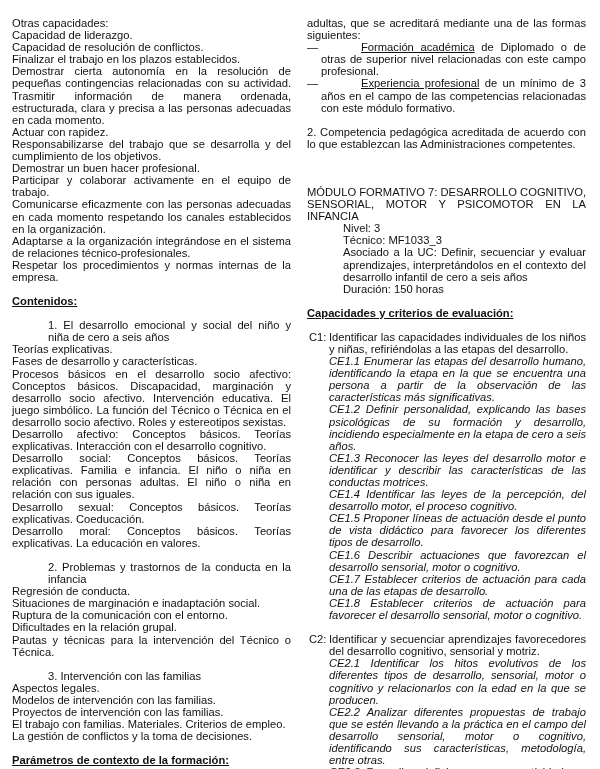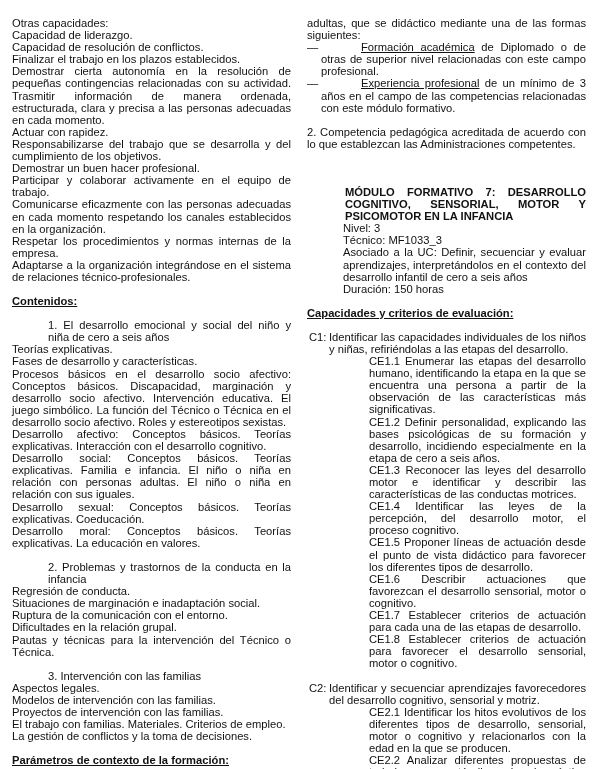--- a/index.html
+++ b/index.html
@@ -17,40 +17,40 @@
     .gap { height: 12px; }
     .gap-lg { height: 24px; }
     .b { font-weight: normal; padding-left: 36px; }
     .u { text-decoration: underline; padding-left: 40px; }
     .heading-u { font-weight: bold; text-decoration: underline; }
     .dash-item { position: relative; padding-left: 14px; text-align: justify; }
     .dash-item .dash { position: absolute; left: 0; top: 0; }
     .crit { position: relative; padding-left: 22px; }
     .crit .crit-code { position: absolute; left: 2px; top: 0; }
     .crit p { text-align: justify; }
-    .ce { text-align: justify; margin-left: 40px; }
-    .module-title { font-weight: bold; text-align: justify; margin-left: 38px; }
+    .ce { font-style: italic; text-align: justify; }
+    .module-title { font-weight: normal; text-align: justify; }
   </style>
 </head>
 <body>
 
 <div class="col col-left">
   <section>
     <p>Otras capacidades:</p>
     <p>Capacidad de liderazgo.</p>
     <p>Capacidad de resolución de conflictos.</p>
     <p>Finalizar el trabajo en los plazos establecidos.</p>
     <p>Demostrar cierta autonomía en la resolución de pequeñas contingencias relacionadas con su actividad. Trasmitir información de manera ordenada, estructurada, clara y precisa a las personas adecuadas en cada momento.</p>
     <p>Actuar con rapidez.</p>
     <p>Responsabilizarse del trabajo que se desarrolla y del cumplimiento de los objetivos.</p>
     <p>Demostrar un buen hacer profesional.</p>
     <p>Participar y colaborar activamente en el equipo de trabajo.</p>
     <p>Comunicarse eficazmente con las personas adecuadas en cada momento respetando los canales establecidos en la organización.</p>
+    <p>Adaptarse a la organización integrándose en el sistema de relaciones técnico-profesionales.</p>
     <p>Respetar los procedimientos y normas internas de la empresa.</p>
-    <p>Adaptarse a la organización integrándose en el sistema de relaciones técnico-profesionales.</p>
   </section>
 
   <div class="gap"></div>
 
   <section>
     <p class="heading-u">Contenidos:</p>
     <div class="gap"></div>
 
     <div>
       <p class="b">1. El desarrollo emocional y social del niño y niña de cero a seis años</p>
@@ -88,21 +88,21 @@
 
   <section>
     <p class="heading-u">Parámetros de contexto de la formación:</p>
     <div class="gap"></div>
 
   </section>
 </div>
 
 <div class="col col-right">
   <section>
-    <p>adultas, que se didáctico mediante una de las formas siguientes:</p>
+    <p>adultas, que se acreditará mediante una de las formas siguientes:</p>
     <div class="dash-item">
       <span class="dash">—</span>
       <span class="u">Formación académica</span><span> de Diplomado o de otras de superior nivel relacionadas con este campo profesional.</span>
     </div>
     <div class="dash-item">
       <span class="dash">—</span>
       <span class="u">Experiencia profesional</span><span> de un mínimo de 3 años en el campo de las competencias relacionadas con este módulo formativo.</span>
     </div>
     <div class="gap"></div>
     <p>2. Competencia pedagógica acreditada de acuerdo con lo que establezcan las Administraciones competentes.</p>

